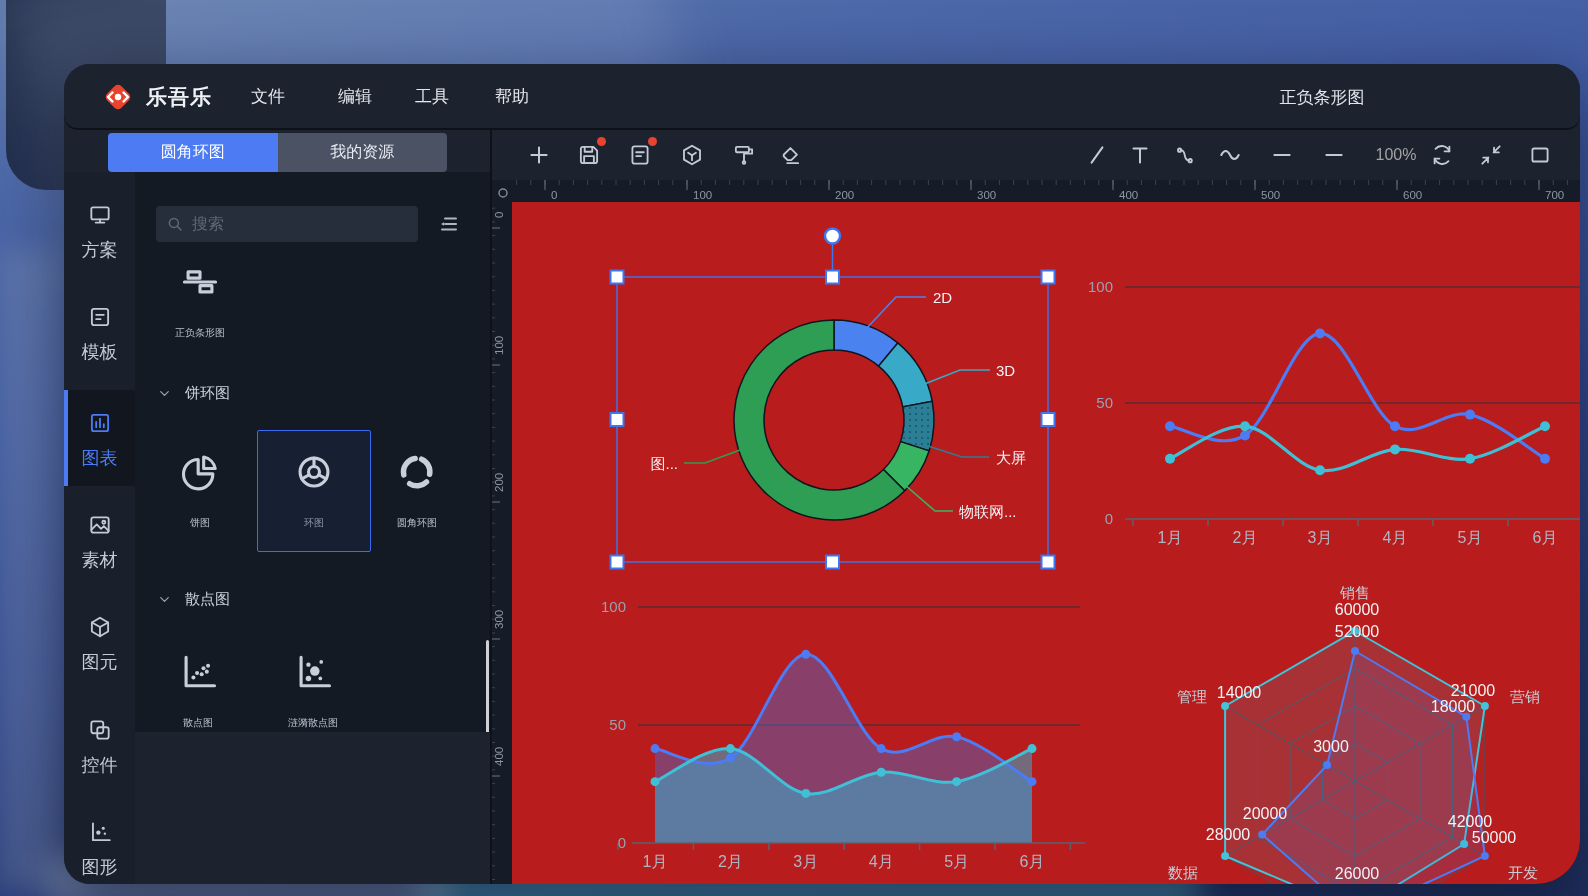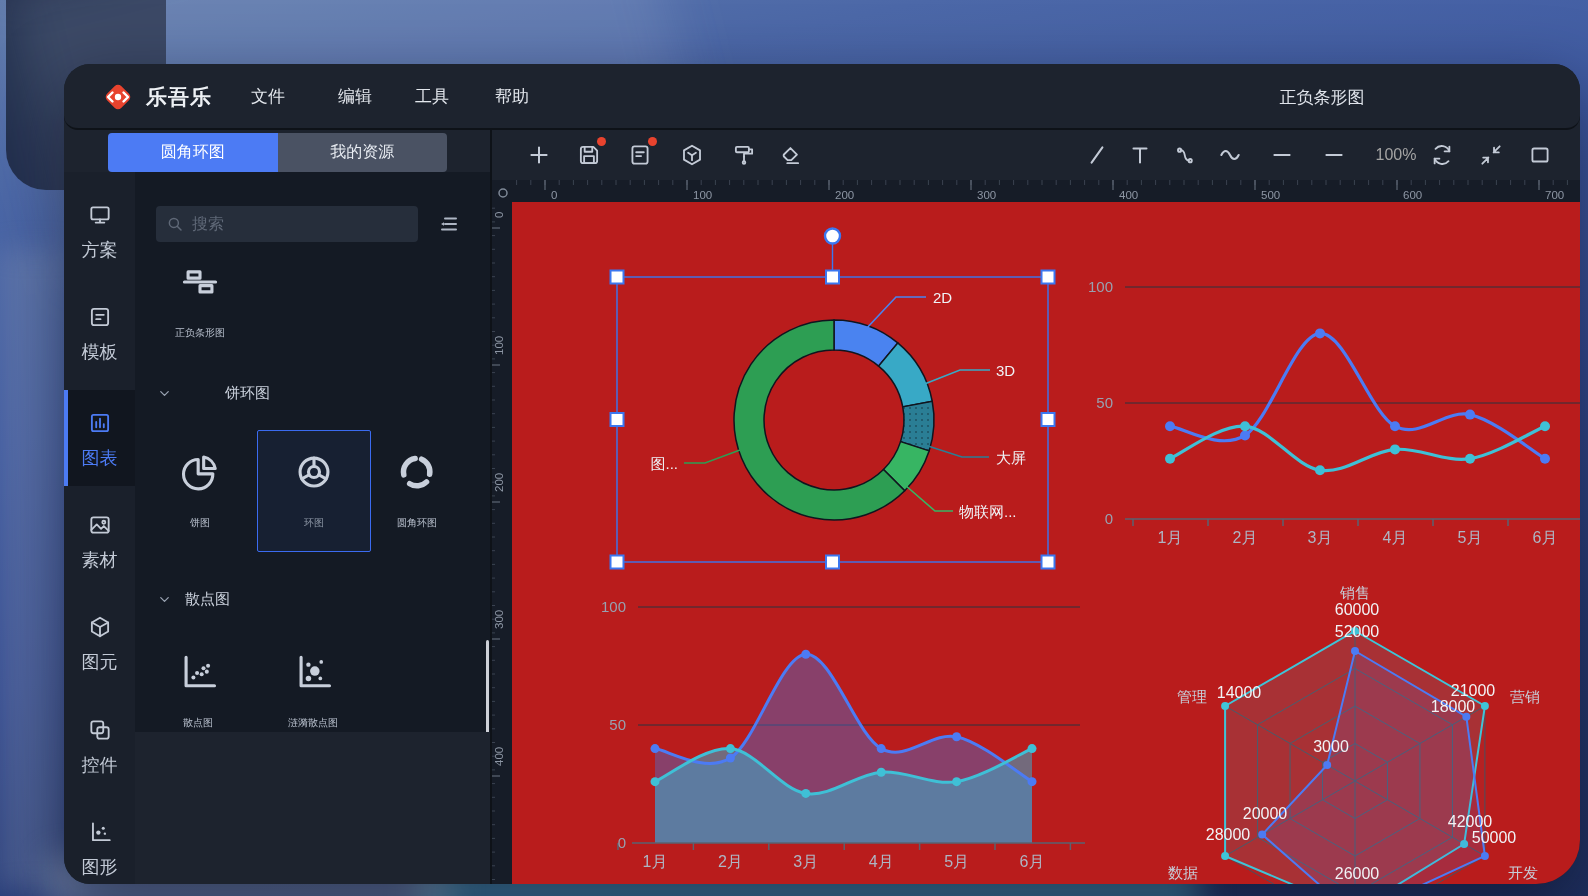--- a/index.html
+++ b/index.html
@@ -158,21 +158,21 @@
           <path d="M4 12l3-1.8v3.6z" fill="currentColor" stroke="none"></path>
         </svg>
     </span>
     <div id="panel-items">
         <div class="sel-box" style="left: 122px; top: 258px; width: 114px; height: 122px;"></div>
         <div class="pitem" style="left: 65px; top: 88px;"><span class="picon"><svg viewBox="0 0 24 24" fill="none" stroke="currentColor" stroke-width="1.7" stroke-linecap="round" stroke-linejoin="round">
               <path d="M3.5 12h17"></path>
               <rect x="5.5" y="6.5" width="6.5" height="3.4"></rect>
               <rect x="12" y="14" width="6.5" height="3.4"></rect>
             </svg></span><span class="plabel">正负条形图</span></div>
-        <div class="psec" style="top: 212px; gap: 40px;">
+        <div class="psec" style="top: 212px;">
           <span class="chev"><svg viewBox="0 0 24 24" fill="none" stroke="currentColor" stroke-width="1.7" stroke-linecap="round" stroke-linejoin="round">
               <path d="M6 9l6 6 6-6" stroke-width="2"></path>
             </svg></span>
           <span>饼环图</span>
         </div>
         <div class="pitem" style="left: 65px; top: 278px;"><span class="picon"><svg viewBox="0 0 24 24" fill="none" stroke="currentColor" stroke-width="1.7" stroke-linecap="round" stroke-linejoin="round">
               <path d="M11 5.2A8 8 0 1 0 19 13h-8z"></path>
               <path d="M14 3.8a8 8 0 0 1 6.3 6.3H14z"></path>
             </svg></span><span class="plabel">饼图</span></div>
         <div class="pitem dim" style="left: 179px; top: 278px;"><span class="picon"><svg viewBox="0 0 24 24" fill="none" stroke="currentColor" stroke-width="1.7" stroke-linecap="round" stroke-linejoin="round">

